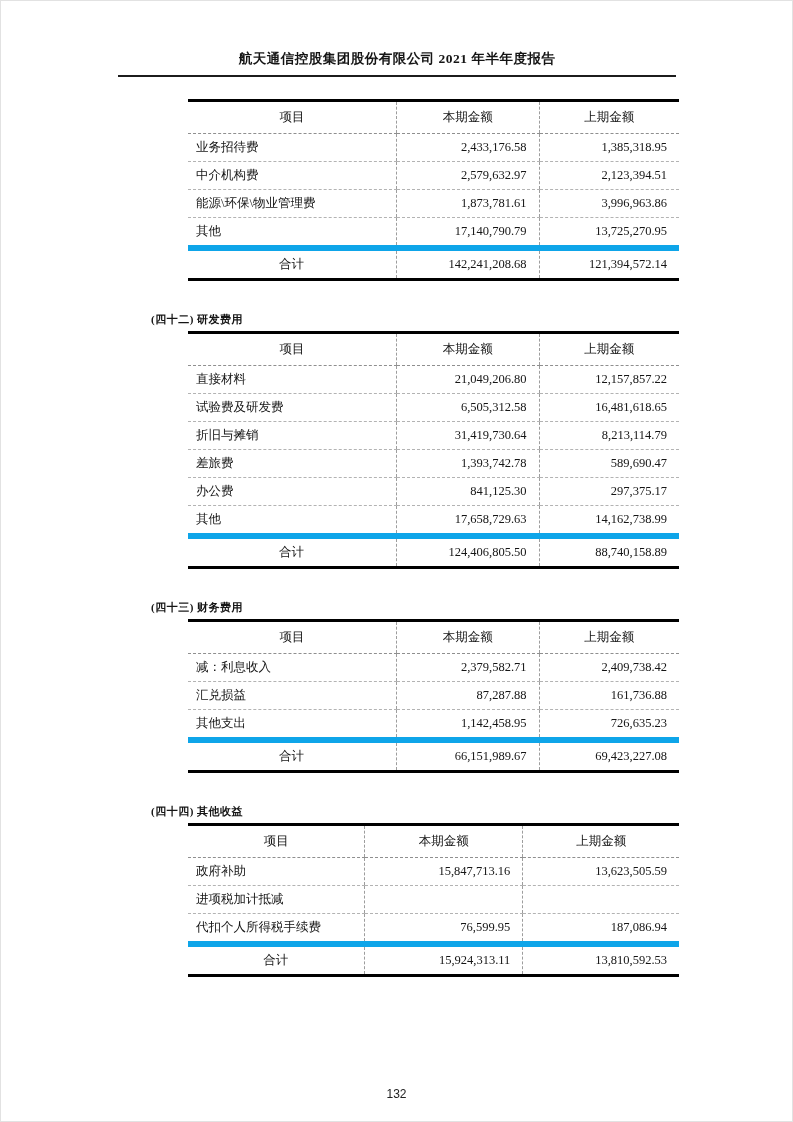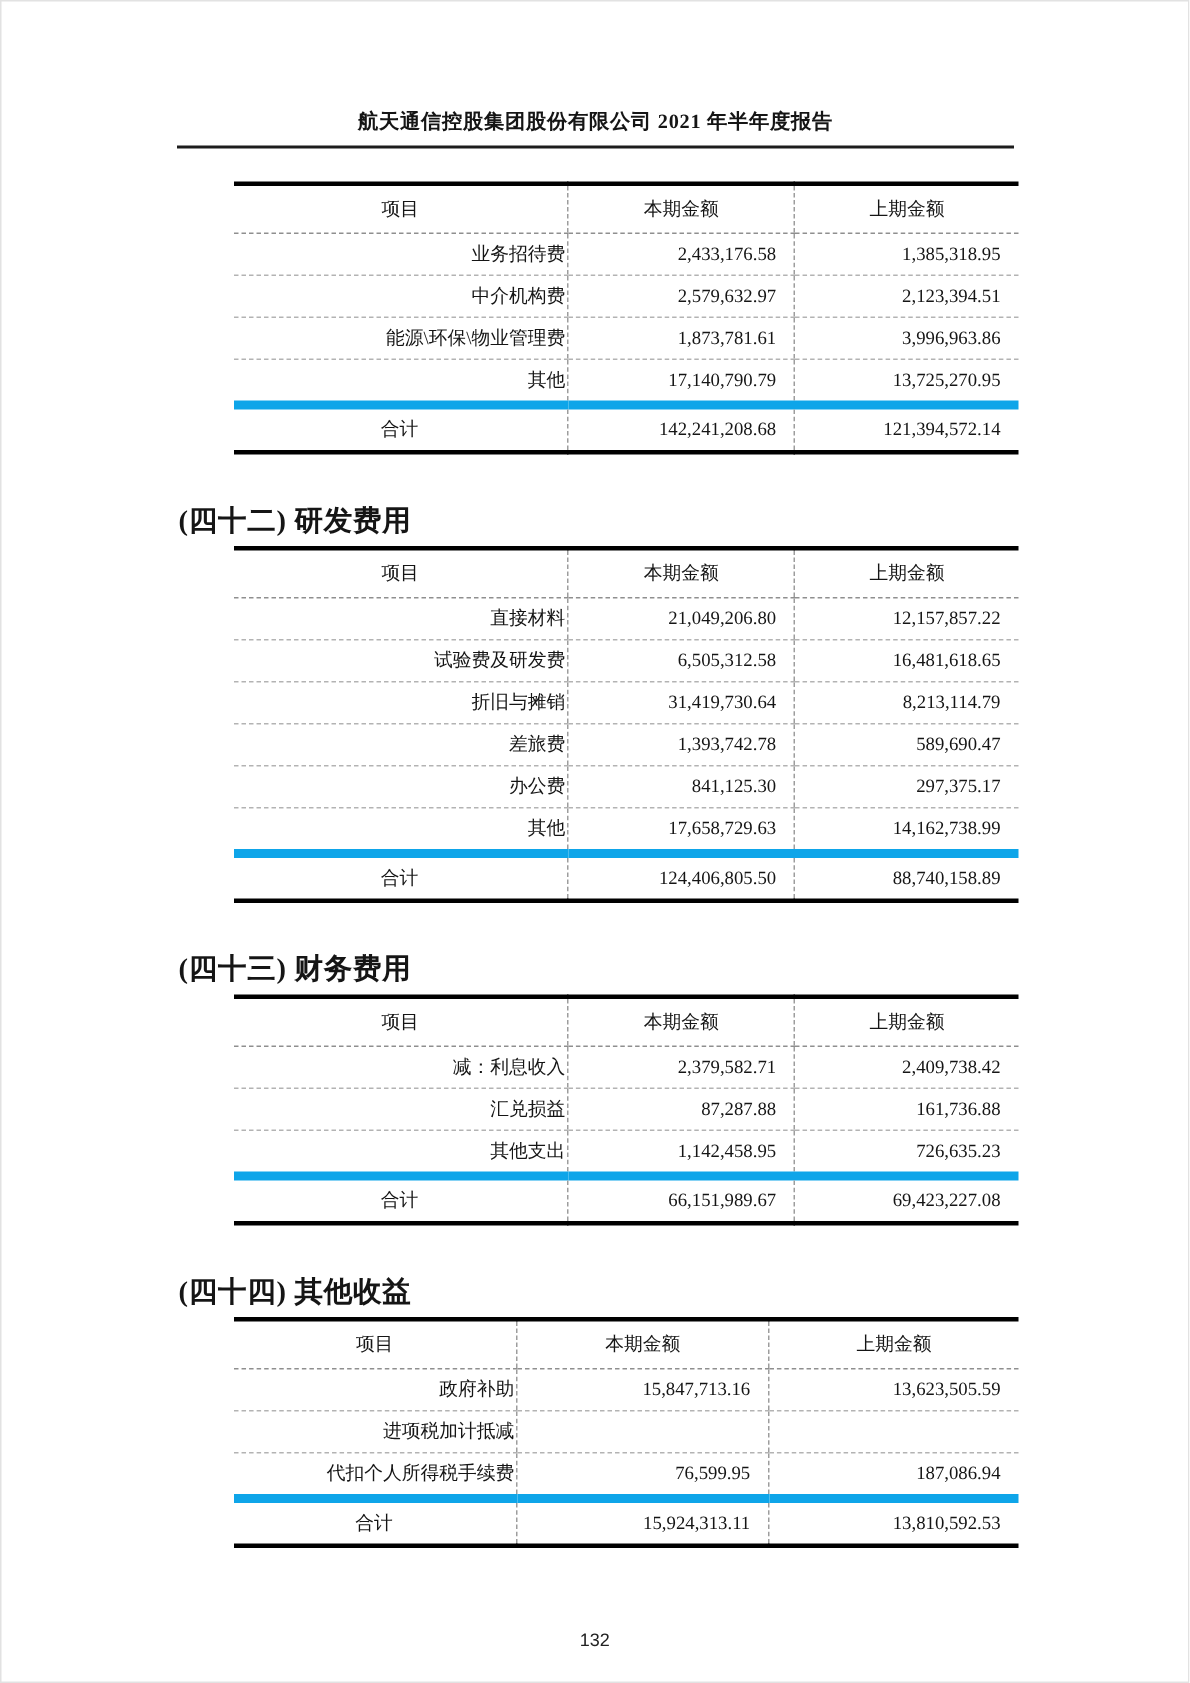--- a/index.html
+++ b/index.html
@@ -14,38 +14,38 @@
     margin: 0 auto;
     box-sizing: border-box;
     background: #ffffff;
     border: 1px solid #e2e2e2;
     font-family: "Liberation Serif", "DejaVu Serif", serif;
     color: #151515;
     overflow: hidden;
   }
   .page-header {
     margin: 0 116px 0 117px;
-    padding-top: 71px;
+    padding-top: 49px;
     text-align: center;
   }
   .page-header-title {
     font-size: 13.5px;
     font-weight: bold;
     letter-spacing: 0.5px;
     padding-bottom: 7px;
     border-bottom: 2px solid #1c1c1c;
   }
-  .sections { display: block; }
+  .sections { display: block; padding-left: 32px; }
   .section {
     margin-left: 155px;
     margin-right: 113px;
   }
   .section:first-of-type { margin-top: 22px; }
   .section-heading {
-    font-size: 19px;
+    font-size: 11px;
     font-weight: bold;
     margin: 31px 0 4px -37px;
     letter-spacing: 0.5px;
   }
   table.fin-table {
     width: 100%;
     border-collapse: collapse;
     table-layout: fixed;
     border-top: 3px solid #000;
     border-bottom: 3px solid #000;
@@ -66,21 +66,21 @@
   .fin-table th + th, .fin-table td + td {
     border-left: 1px dashed #9d9d9d;
   }
   .fin-table tbody td {
     height: 25px;
     border-bottom: 1px dashed #b3b3b3;
   }
   .fin-table tbody tr:last-child td { border-bottom: none; }
   .fin-table tr.total td { border-top: 6px solid #0ea5e9; }
   td.label {
-    text-align: right;
+    text-align: left;
     padding-left: 8px;
   }
   td.total-label {
     text-align: center;
     padding-left: 0;
   }
   td.num {
     text-align: right;
     padding-right: 12px;
     white-space: nowrap;

